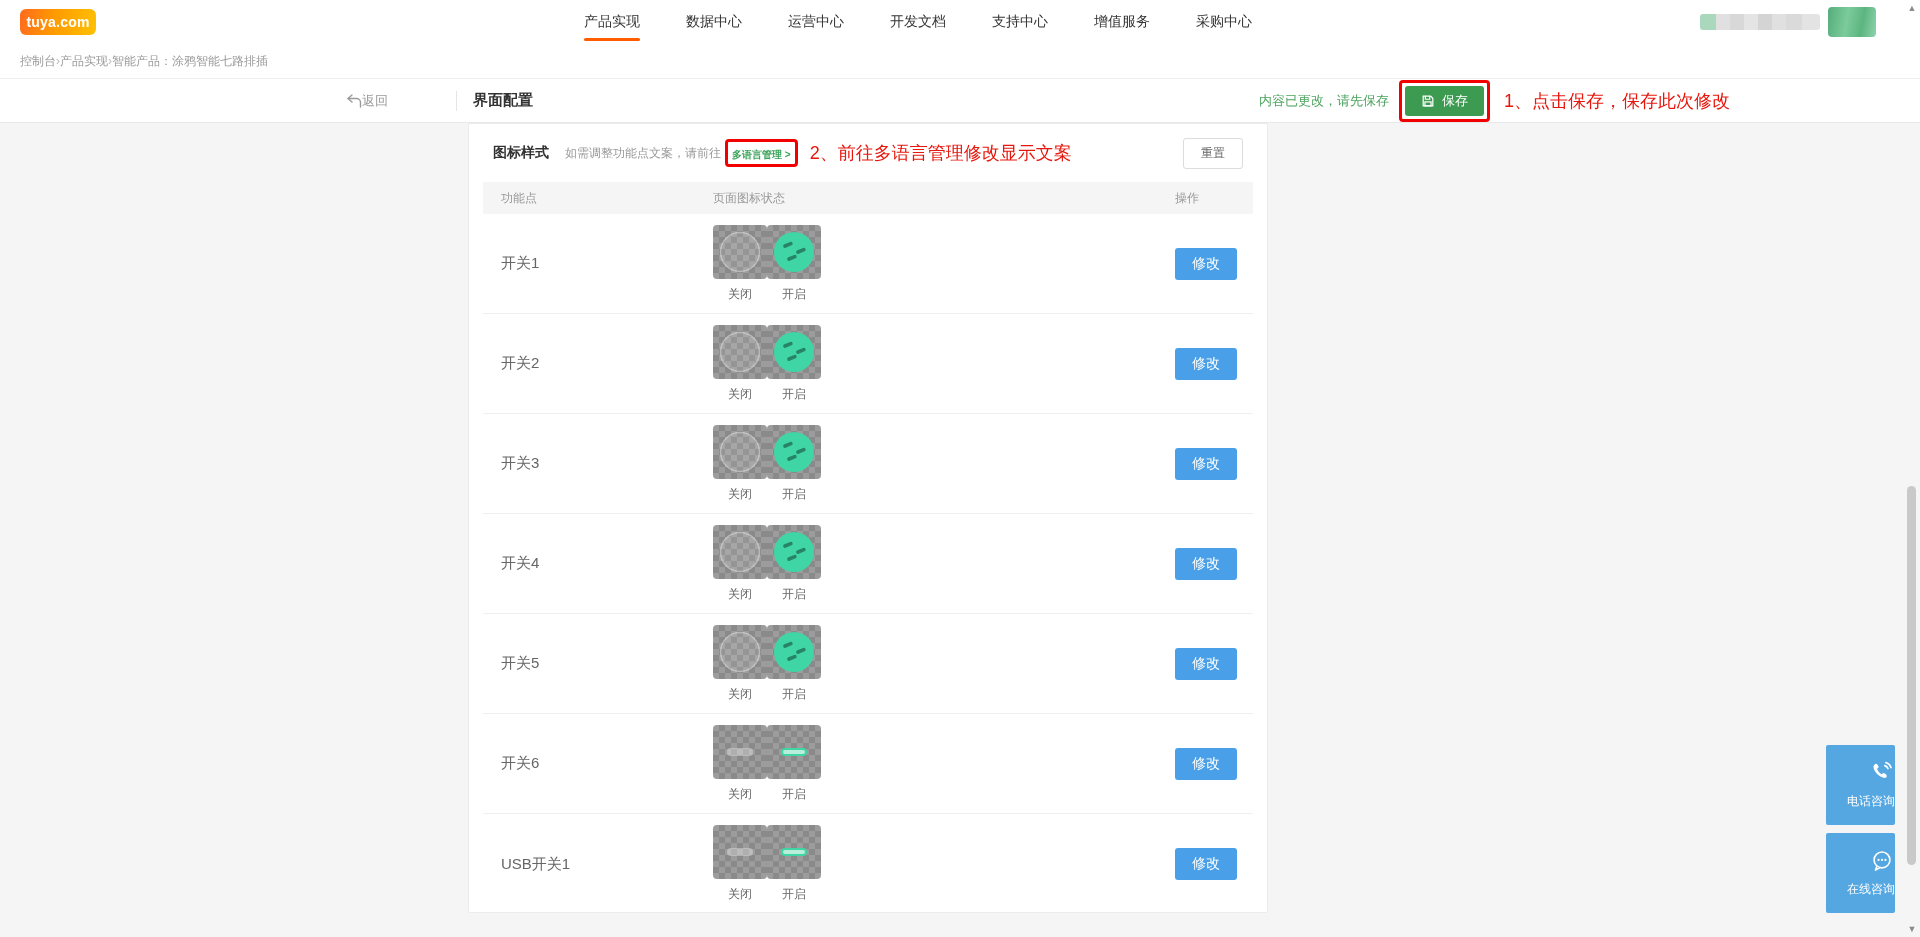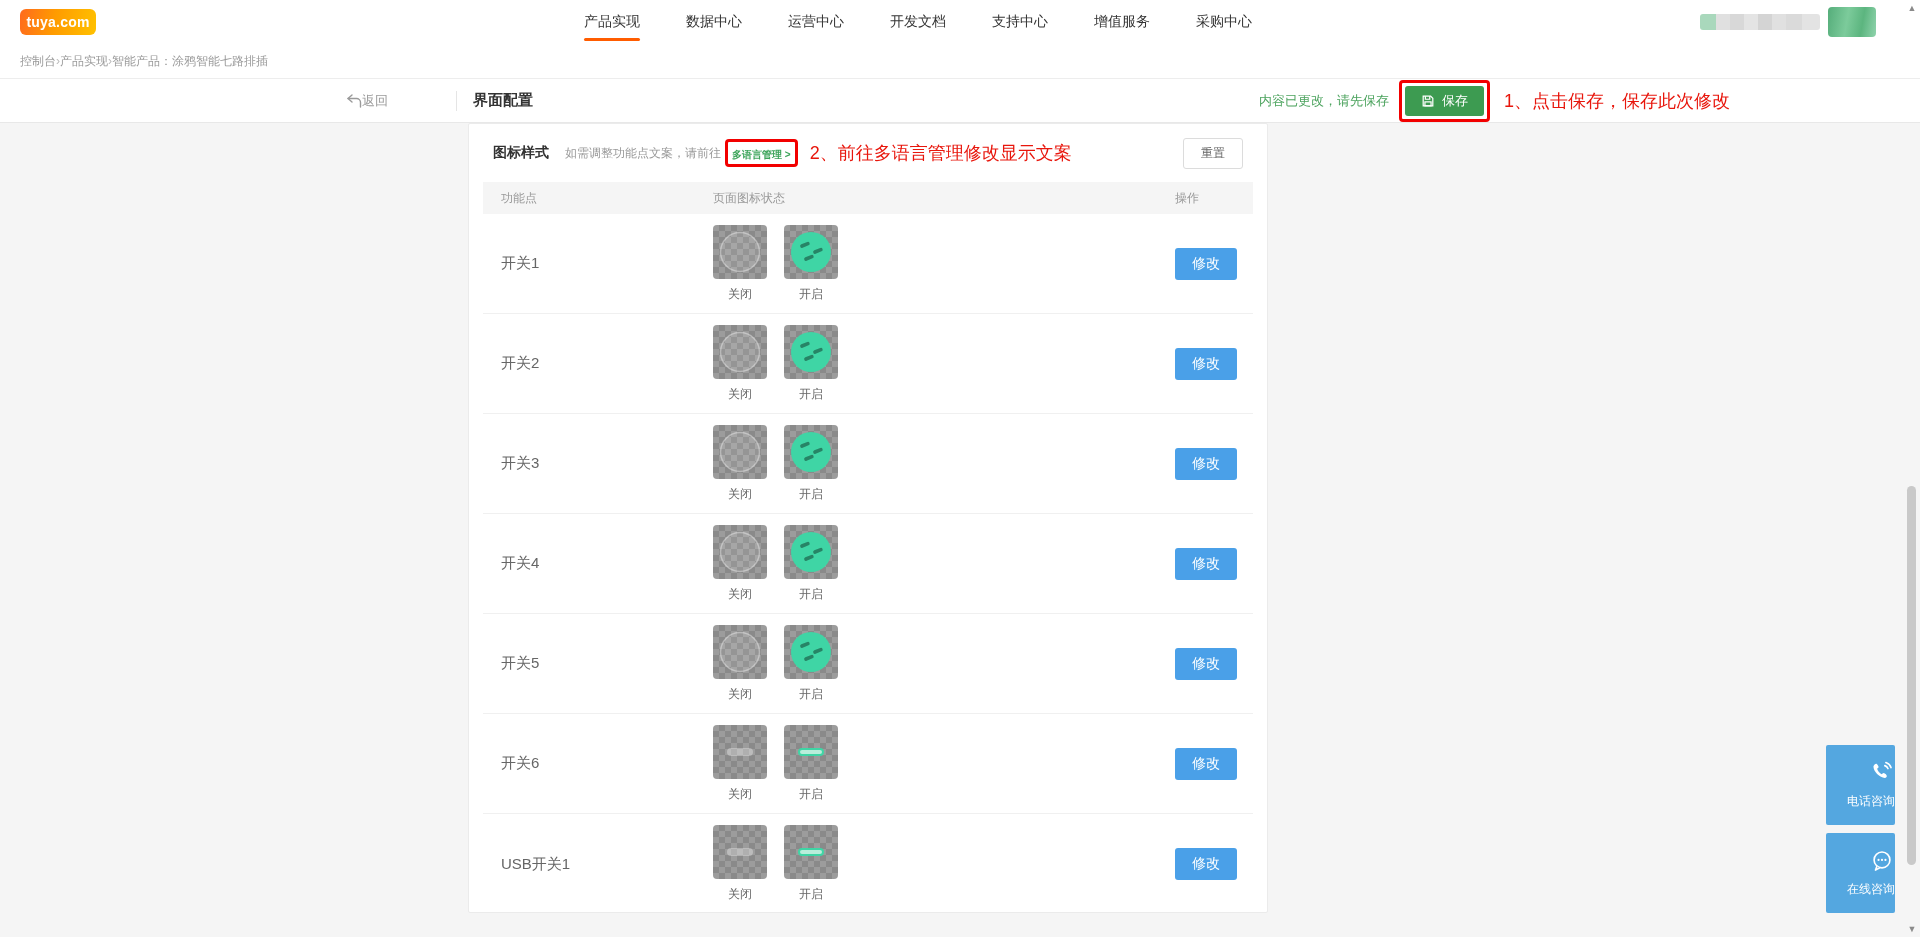--- a/index.html
+++ b/index.html
@@ -53,21 +53,21 @@
   .btn-reset { margin-left:auto; margin-right:10px; background:#fff; border:1px solid #dcdcdc; border-radius:3px;
     color:#666; font-size:12px; padding:6px 17px; cursor:pointer; }
 
   .tbl { margin:0 14px; }
   .tgrid { display:grid; grid-template-columns:230px 1fr 78px; align-items:center; }
   .thead { background:#f5f5f5; height:32px; color:#999; font-size:12px; }
   .thead .c1 { padding-left:18px; }
   .trow { height:100px; border-bottom:1px solid #f0f0f0; }
   .trow:last-child { border-bottom:none; }
   .trow .c1 { padding-left:18px; color:#666; font-size:15px; }
-  .icons-cell { display:flex; gap:17px; }
+  .icons-cell { display:flex; }
   .iconbox { width:54px; display:flex; flex-direction:column; align-items:center; }
   .tile { width:54px; height:54px; border-radius:4px; position:relative; overflow:hidden;
     background-color:#9c9c9c;
     background-image:
       linear-gradient(45deg,#8a8a8a 25%,transparent 25%,transparent 75%,#8a8a8a 75%),
       linear-gradient(45deg,#8a8a8a 25%,transparent 25%,transparent 75%,#8a8a8a 75%);
     background-size:12px 12px; background-position:0 0,6px 6px;
     display:flex; align-items:center; justify-content:center; }
   .tlabel { margin-top:7px; font-size:12px; color:#666; }
   .pill { display:block; width:26px; height:8px; border-radius:4px; }

